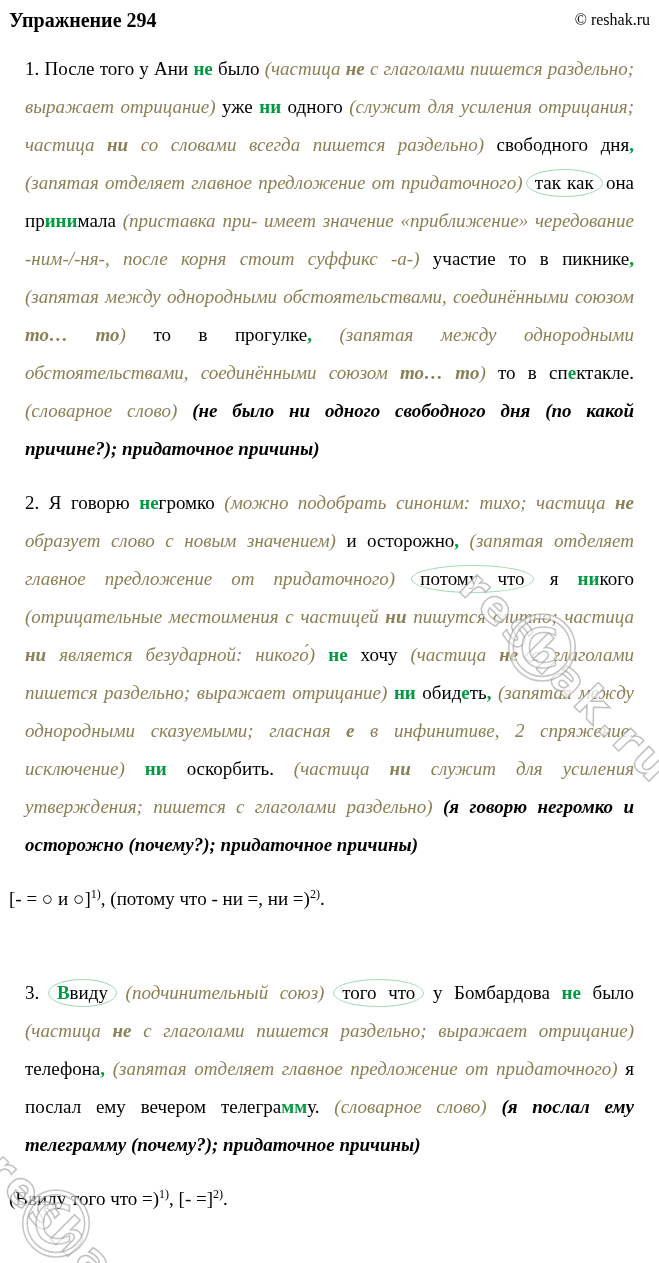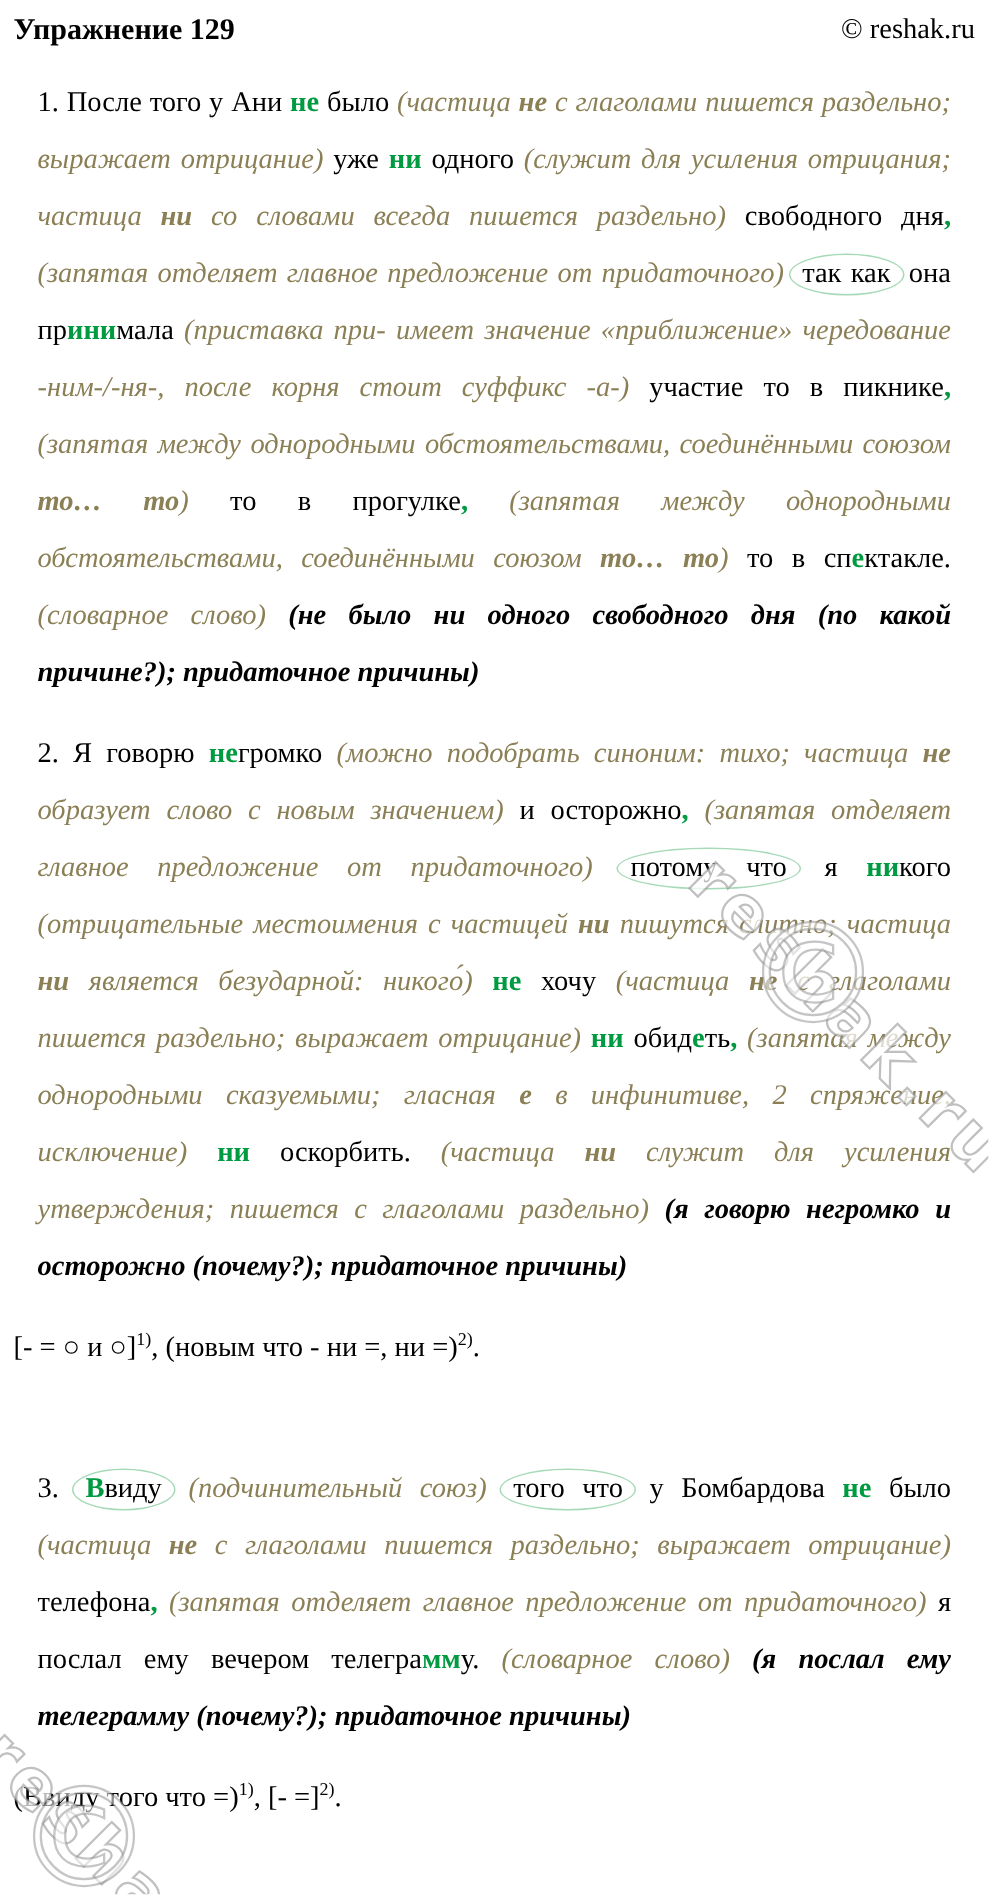--- a/index.html
+++ b/index.html
@@ -9,21 +9,21 @@
     background:#fff;
     overflow:hidden;
     font-family:"Liberation Serif",serif;
     font-size:19px;
     line-height:38px;
     color:var(--ink,#000);
   }
   .content{padding:6px 9px 0 9px;}
   .header{display:flex;justify-content:space-between;align-items:flex-start;line-height:28px;margin-bottom:12px;}
   .title{font-weight:bold;font-size:20px;}
-  .copyright{font-size:19px;text-align:right;}
+  .copyright{font-size:16px;text-align:right;}
   .para{text-align:justify;margin:16px;}
   .schema{text-align:left;margin:0 0 56px 0;}
   .run-t{color:var(--ink,#000);}
   .run-g{color:var(--green,#009b41);font-weight:bold;}
   .run-a{color:var(--olive,#8b7f55);font-style:italic;}
   .run-ab{color:var(--olive,#8b7f55);font-style:italic;font-weight:bold;}
   .run-bi{color:var(--ink,#000);font-style:italic;font-weight:bold;}
   .run-c{
     border:1.5px solid var(--circle,#a6d9b7);
     border-radius:50%;
@@ -55,28 +55,28 @@
     line-height:92px;
   }
 </style>
 </head>
 <body>
 
 <div class="page" style="--ink: #000000; --green: #009b41; --olive: #8b7f55; --circle: #a6d9b7;">
   <div class="content">
 
     <div class="header">
-      <span class="title">Упражнение 129</span>
+      <span class="title">Упражнение 294</span>
       <span class="copyright">© reshak.ru</span>
     </div>
 
     <p class="para"><span class="run-t">1. После того у Ани </span><span class="run-g">не</span><span class="run-t"> было </span><span class="run-a">(частица </span><span class="run-ab">не</span><span class="run-a"> с глаголами пишется раздельно; выражает отрицание)</span><span class="run-t"> уже </span><span class="run-g">ни</span><span class="run-t"> одного </span><span class="run-a">(служит для усиления отрицания; частица </span><span class="run-ab">ни</span><span class="run-a"> со словами всегда пишется раздельно)</span><span class="run-t"> свободного дня</span><span class="run-g">,</span><span class="run-a"> (запятая отделяет главное предложение от придаточного) </span><span class="run-c"><span class="run-t">так как</span></span><span class="run-t"> она пр</span><span class="run-g">ини</span><span class="run-t">мала </span><span class="run-a">(приставка при- имеет значение «приближение» чередование -ним-/-ня-, после корня стоит суффикс -а-)</span><span class="run-t"> участие то в пикнике</span><span class="run-g">,</span><span class="run-a"> (запятая между однородными обстоятельствами, соединёнными союзом </span><span class="run-ab">то… то</span><span class="run-a">)</span><span class="run-t"> то в прогулке</span><span class="run-g">,</span><span class="run-a"> (запятая между однородными обстоятельствами, соединёнными союзом </span><span class="run-ab">то… то</span><span class="run-a">)</span><span class="run-t"> то в сп</span><span class="run-g">е</span><span class="run-t">ктакле. </span><span class="run-a">(словарное слово) </span><span class="run-bi">(не было ни одного свободного дня (по какой причине?); придаточное причины)</span></p>
 
     <p class="para"><span class="run-t">2. Я говорю </span><span class="run-g">не</span><span class="run-t">громко </span><span class="run-a">(можно подобрать синоним: тихо; частица </span><span class="run-ab">не</span><span class="run-a"> образует слово с новым значением)</span><span class="run-t"> и осторожно</span><span class="run-g">,</span><span class="run-a"> (запятая отделяет главное предложение от придаточного) </span><span class="run-c"><span class="run-t">потому что</span></span><span class="run-t"> я </span><span class="run-g">ни</span><span class="run-t">кого </span><span class="run-a">(отрицательные местоимения с частицей </span><span class="run-ab">ни</span><span class="run-a"> пишутся слитно; частица </span><span class="run-ab">ни</span><span class="run-a"> является безударной: никого́) </span><span class="run-g">не</span><span class="run-t"> хочу </span><span class="run-a">(частица </span><span class="run-ab">не</span><span class="run-a"> с глаголами пишется раздельно; выражает отрицание) </span><span class="run-g">ни</span><span class="run-t"> обид</span><span class="run-g">е</span><span class="run-t">ть</span><span class="run-g">,</span><span class="run-a"> (запятая между однородными сказуемыми; гласная </span><span class="run-ab">е</span><span class="run-a"> в инфинитиве, 2 спряжение, исключение) </span><span class="run-g">ни</span><span class="run-t"> оскорбить. </span><span class="run-a">(частица </span><span class="run-ab">ни</span><span class="run-a"> служит для усиления утверждения; пишется с глаголами раздельно) </span><span class="run-bi">(я говорю негромко и осторожно (почему?); придаточное причины)</span></p>
-    <p class="para schema"><span class="run-t">[- = ○ и ○]</span><sup class="run-sup">1)</sup><span class="run-t">, (новым что - ни =, ни =)</span><sup class="run-sup">2)</sup><span class="run-t">.</span></p>
+    <p class="para schema"><span class="run-t">[- = ○ и ○]</span><sup class="run-sup">1)</sup><span class="run-t">, (потому что - ни =, ни =)</span><sup class="run-sup">2)</sup><span class="run-t">.</span></p>
 
     <p class="para"><span class="run-t">3. </span><span class="run-c"><span class="run-g">В</span><span class="run-t">виду</span></span><span class="run-t"> </span><span class="run-a">(подчинительный союз) </span><span class="run-c"><span class="run-t">того что</span></span><span class="run-t"> у Бомбардова </span><span class="run-g">не</span><span class="run-t"> было </span><span class="run-a">(частица </span><span class="run-ab">не</span><span class="run-a"> с глаголами пишется раздельно; выражает отрицание) </span><span class="run-t">телефона</span><span class="run-g">,</span><span class="run-a"> (запятая отделяет главное предложение от придаточного) </span><span class="run-t">я послал ему вечером телегра</span><span class="run-g">мм</span><span class="run-t">у. </span><span class="run-a">(словарное слово) </span><span class="run-bi">(я послал ему телеграмму (почему?); придаточное причины)</span></p>
     <p class="para schema"><span class="run-t">(Ввиду того что =)</span><sup class="run-sup">1)</sup><span class="run-t">, [- =]</span><sup class="run-sup">2)</sup><span class="run-t">.</span></p>
 
   </div>
 
   <div class="watermark" style="left:468px;top:556px;">
     <div class="wm-text">reshak.ru</div>
     <div class="wm-copy" style="left:28px;top:48px;">©</div>
   </div>

